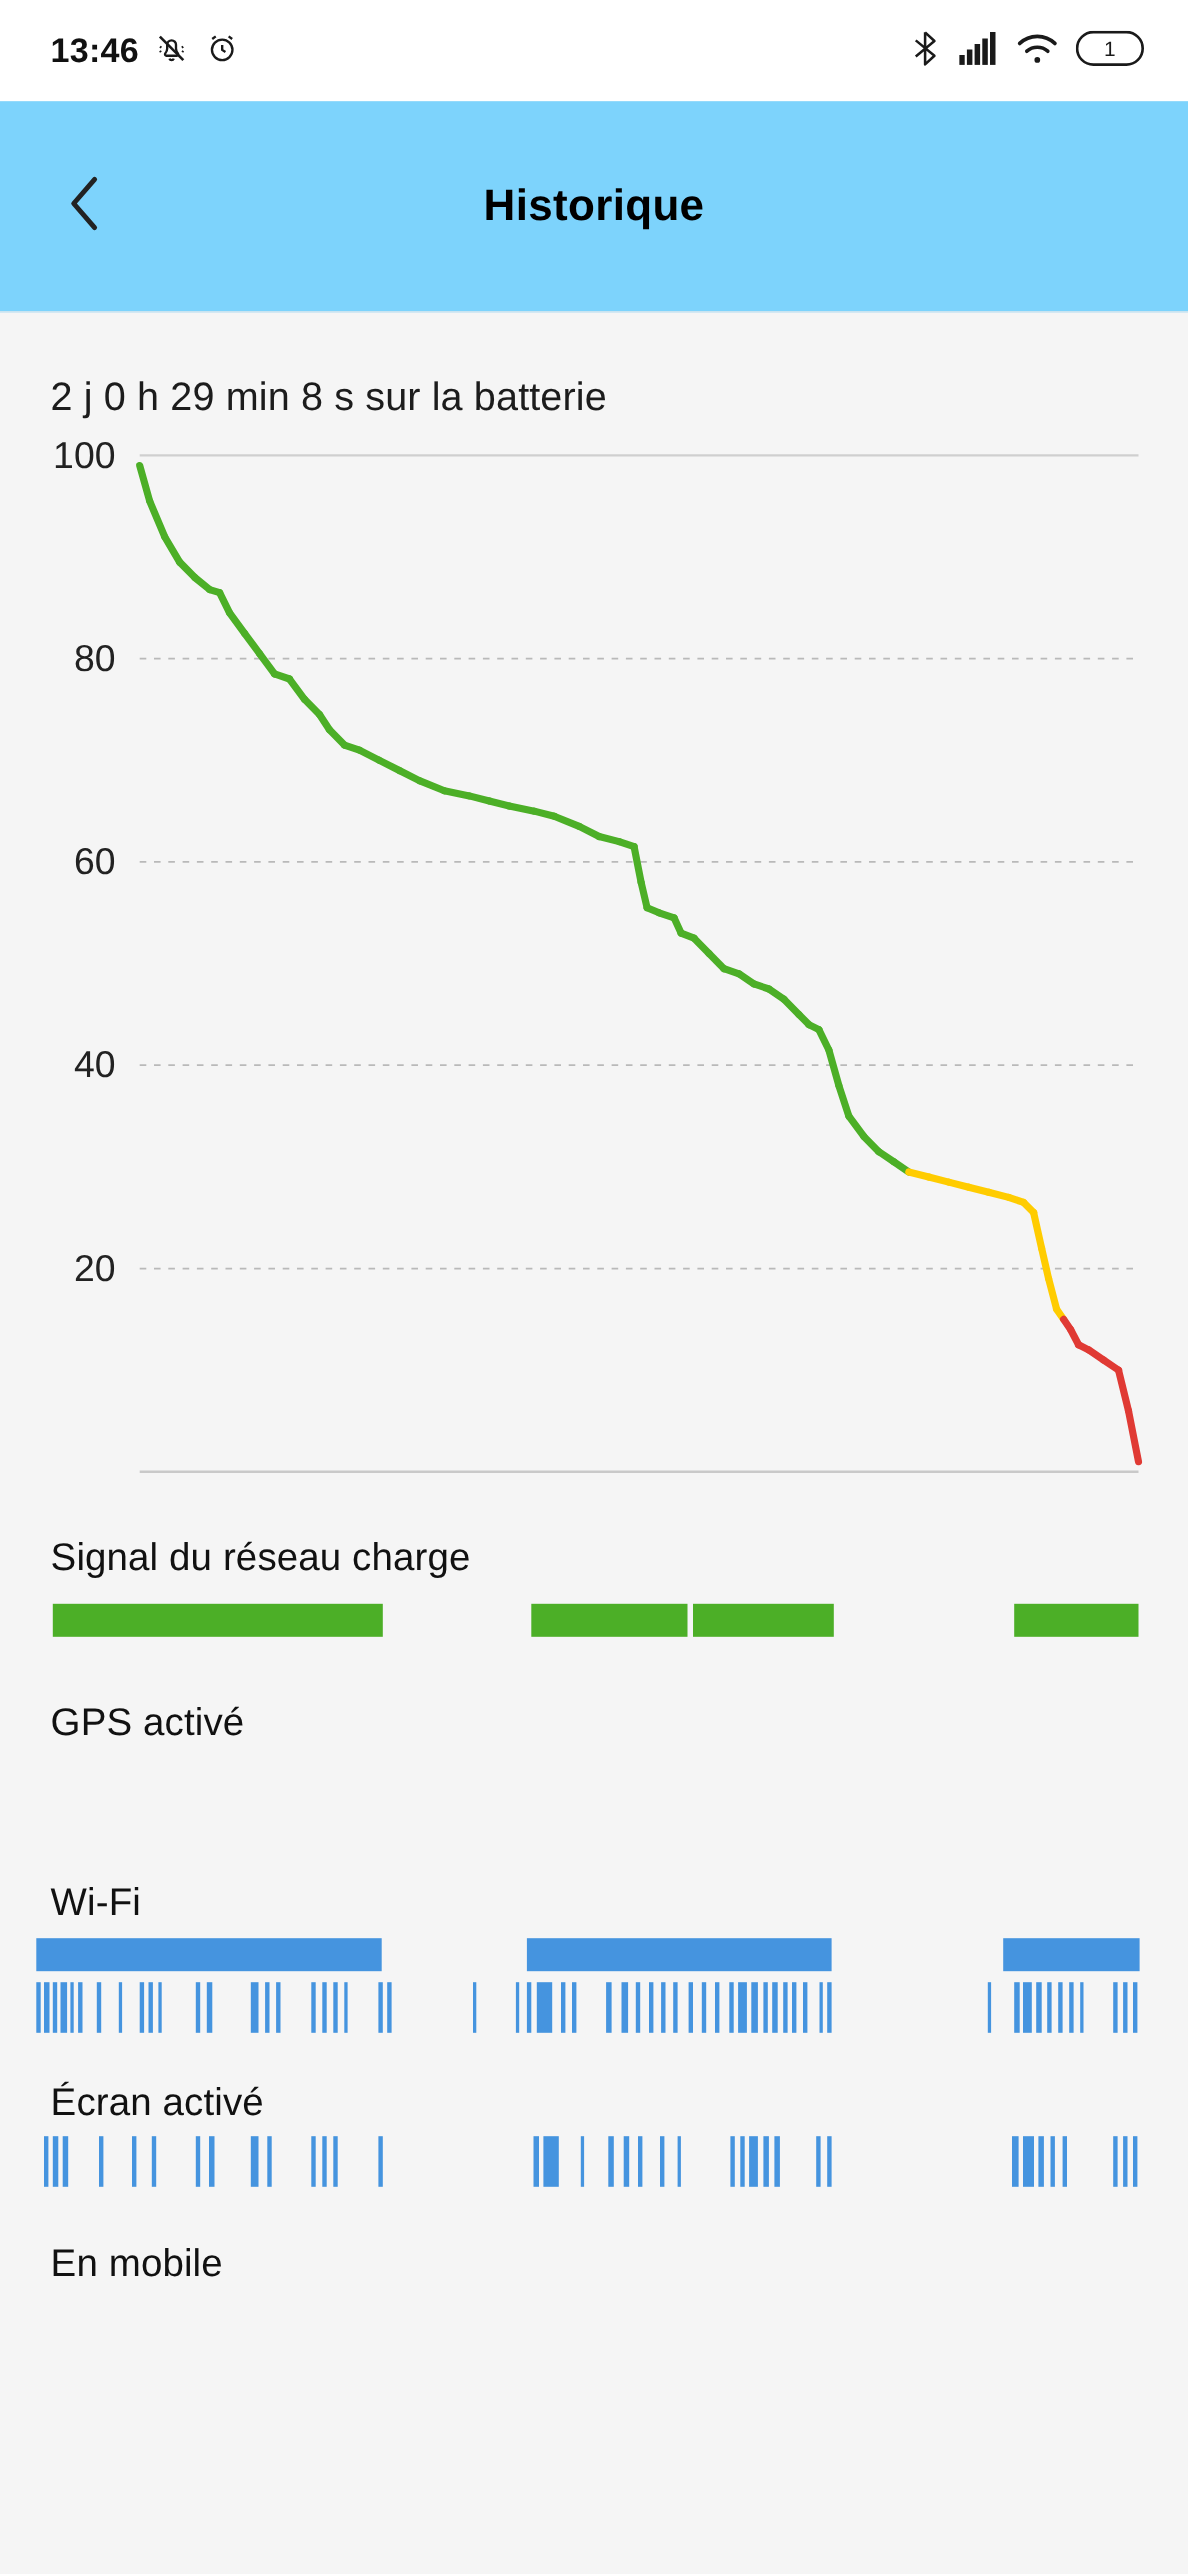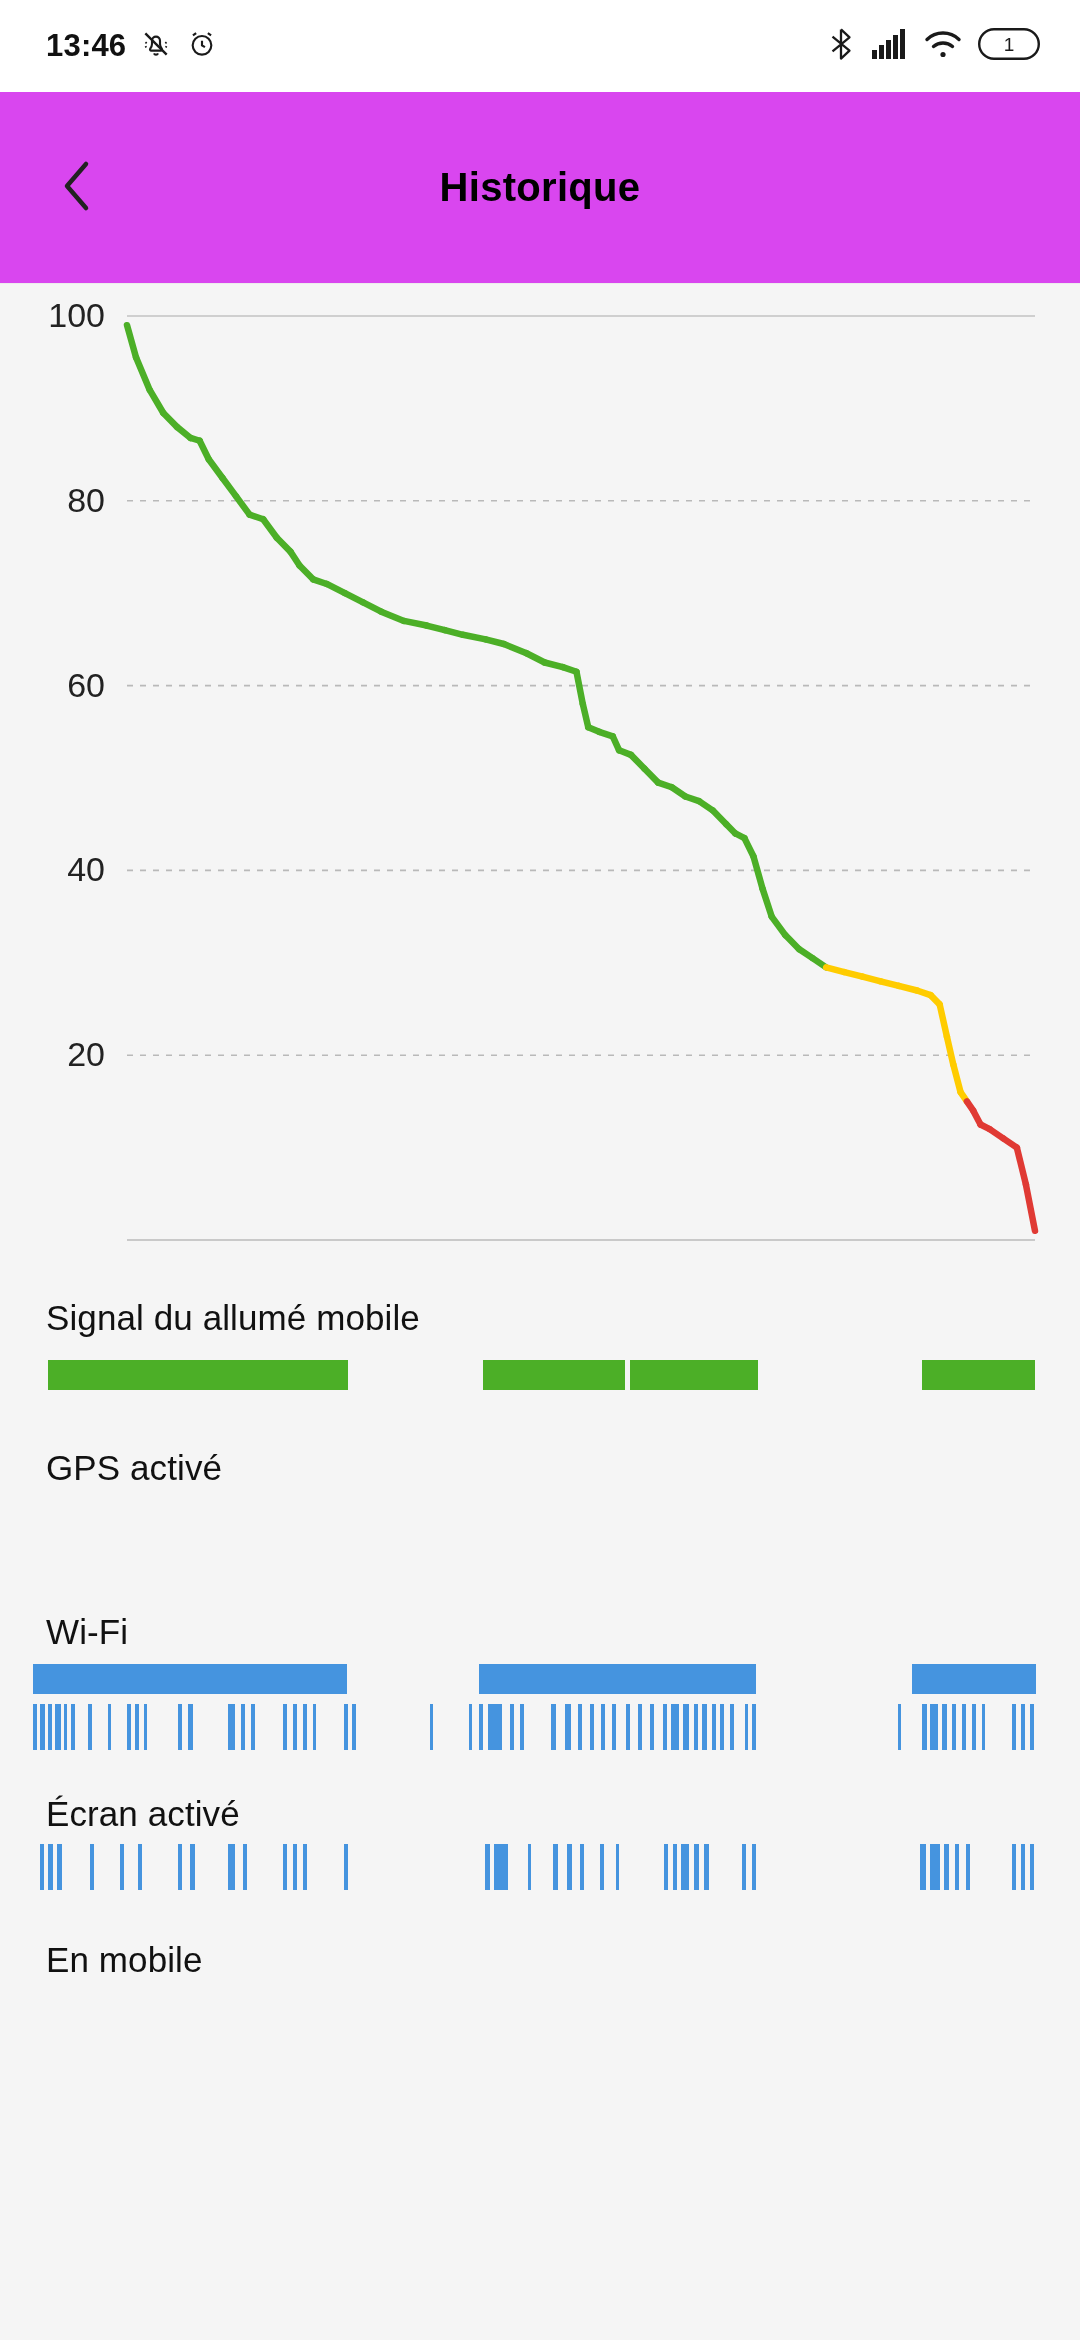--- a/index.html
+++ b/index.html
@@ -22,21 +22,21 @@
   .sb-time { font-size: 31px; font-weight: 700; color: #111; letter-spacing: .2px; }
   .sb-right {
     position: absolute; right: 40px; top: 0; height: 92px;
     display: flex; align-items: center; gap: 16px;
   }
   .sb-icon { display: block; }
 
   
   .appbar {
     height: 192px; width: 100%;
-    background: #d946ef;
+    background: #7dd3fc;
     display: flex; align-items: center;
     position: relative;
     border-bottom: 1px solid #ececec;
   }
   .back-btn {
     position: absolute; left: 36px; top: 50%;
     transform: translateY(-50%);
     width: 84px; height: 84px;
     display: flex; align-items: center; justify-content: center;
     cursor: pointer;
@@ -148,20 +148,21 @@
       <svg width="50" height="60" viewBox="0 0 50 60" fill="none" stroke="#222" stroke-width="4.5" stroke-linecap="round" stroke-linejoin="round">
         <path d="M33 8 L14 30 L33 52"></path>
       </svg>
     </span>
   </div>
   <div class="app-title">Historique</div>
 </div>
 
 <div class="content">
 
+  <div class="summary">2 j 0 h 29 min 8 s sur la batterie</div>
 
   <div class="chart-wrap">
     <svg class="chart-svg" id="chart" width="1080" height="1000" viewBox="0 0 1080 1000">
         <line x1="127" x2="1035" y1="18" y2="18" stroke="#cfcfcf" stroke-width="2.2"></line>
         <text x="105" y="29" text-anchor="end" font-family="Liberation Sans, sans-serif" font-size="34" fill="#222">100</text>
         <line x1="127" x2="1035" y1="202.8" y2="202.8" stroke="#b9b9b9" stroke-width="1.6" stroke-dasharray="6 7"></line>
         <text x="105" y="213.8" text-anchor="end" font-family="Liberation Sans, sans-serif" font-size="34" fill="#222">80</text>
         <line x1="127" x2="1035" y1="387.6" y2="387.6" stroke="#b9b9b9" stroke-width="1.6" stroke-dasharray="6 7"></line>
         <text x="105" y="398.6" text-anchor="end" font-family="Liberation Sans, sans-serif" font-size="34" fill="#222">60</text>
         <line x1="127" x2="1035" y1="572.4" y2="572.4" stroke="#b9b9b9" stroke-width="1.6" stroke-dasharray="6 7"></line>
@@ -237,21 +238,21 @@
         <line x1="989.5999999999999" y1="831.12" x2="1003.22" y2="840.36" stroke="#E03A34" stroke-width="6.5" stroke-linecap="round" stroke-linejoin="round"></line>
         <line x1="1003.22" y1="840.36" x2="1016.84" y2="849.6" stroke="#E03A34" stroke-width="6.5" stroke-linecap="round" stroke-linejoin="round"></line>
         <line x1="1016.84" y1="849.6" x2="1025.92" y2="886.56" stroke="#E03A34" stroke-width="6.5" stroke-linecap="round" stroke-linejoin="round"></line>
         <line x1="1025.92" y1="886.56" x2="1035" y2="932.76" stroke="#E03A34" stroke-width="6.5" stroke-linecap="round" stroke-linejoin="round"></line>
       </svg>
   </div>
 
   <div class="tracks">
 
     <div class="track">
-      <div class="track-label">Signal du allumé mobile</div>
+      <div class="track-label">Signal du réseau charge</div>
       <div class="track-bars sp-bar-h" id="bars-0" style="margin-top:22px;">
           <div class="bar" style="left: 48px; width: 300px; height: 30px; background: rgb(76, 175, 39);"></div>
           <div class="bar" style="left: 483px; width: 142px; height: 30px; background: rgb(76, 175, 39);"></div>
           <div class="bar" style="left: 630px; width: 128px; height: 30px; background: rgb(76, 175, 39);"></div>
           <div class="bar" style="left: 922px; width: 113px; height: 30px; background: rgb(76, 175, 39);"></div>
         </div>
     </div>
 
     <div class="track">
       <div class="track-label sp-gps-lbl">GPS activé</div>

